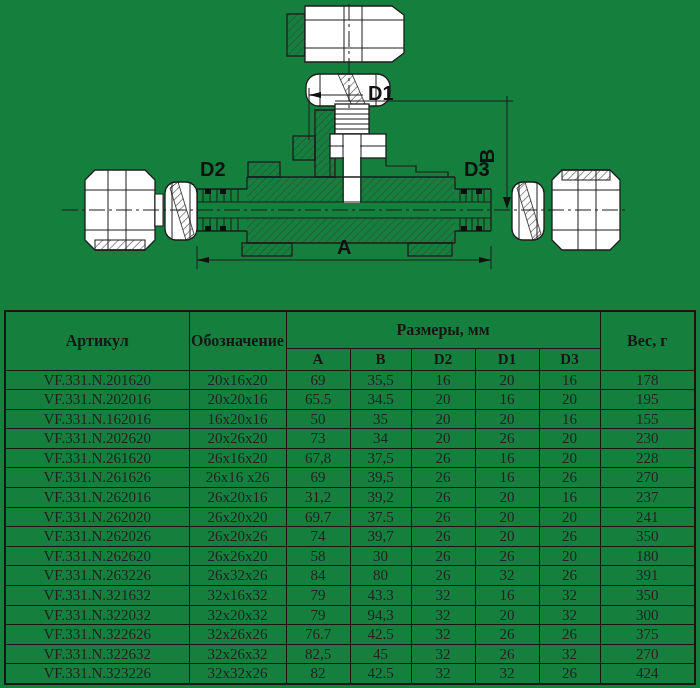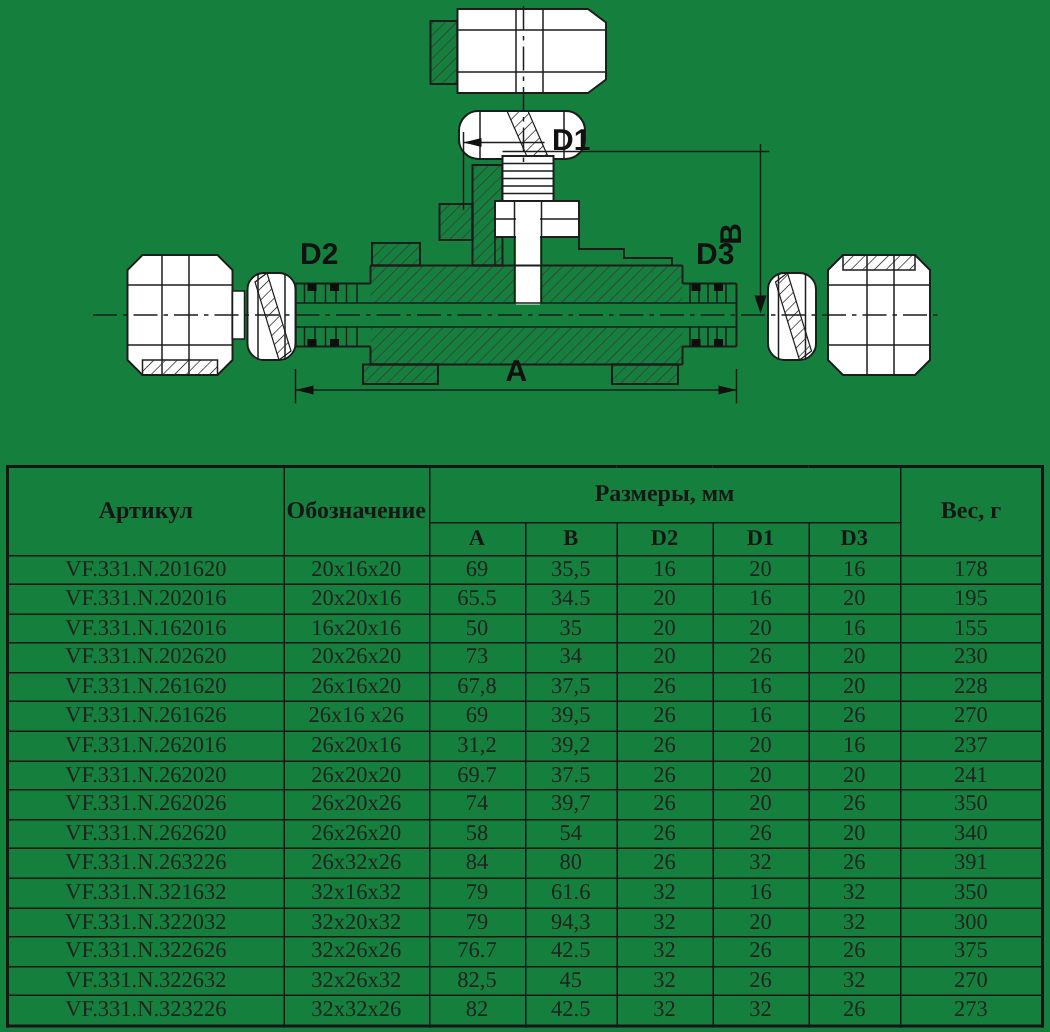--- a/index.html
+++ b/index.html
@@ -324,43 +324,43 @@
           <td>26</td>
           <td>20</td>
           <td>26</td>
           <td>350</td>
         </tr>
 
         <tr>
           <td>VF.331.N.262620</td>
           <td>26x26x20</td>
           <td>58</td>
-          <td>54</td>
-          <td>26</td>
-          <td>26</td>
-          <td>20</td>
-          <td>340</td>
+          <td>30</td>
+          <td>26</td>
+          <td>26</td>
+          <td>20</td>
+          <td>180</td>
         </tr>
 
         <tr>
           <td>VF.331.N.263226</td>
           <td>26x32x26</td>
           <td>84</td>
           <td>80</td>
           <td>26</td>
           <td>32</td>
           <td>26</td>
           <td>391</td>
         </tr>
 
         <tr>
           <td>VF.331.N.321632</td>
           <td>32x16x32</td>
           <td>79</td>
-          <td>61.6</td>
+          <td>43.3</td>
           <td>32</td>
           <td>16</td>
           <td>32</td>
           <td>350</td>
         </tr>
 
         <tr>
           <td>VF.331.N.322032</td>
           <td>32x20x32</td>
           <td>79</td>
@@ -394,17 +394,17 @@
         </tr>
 
         <tr>
           <td>VF.331.N.323226</td>
           <td>32x32x26</td>
           <td>82</td>
           <td>42.5</td>
           <td>32</td>
           <td>32</td>
           <td>26</td>
-          <td>273</td>
+          <td>424</td>
         </tr>
       </tbody>
   </table>
 </div>
 
 </body></html>

